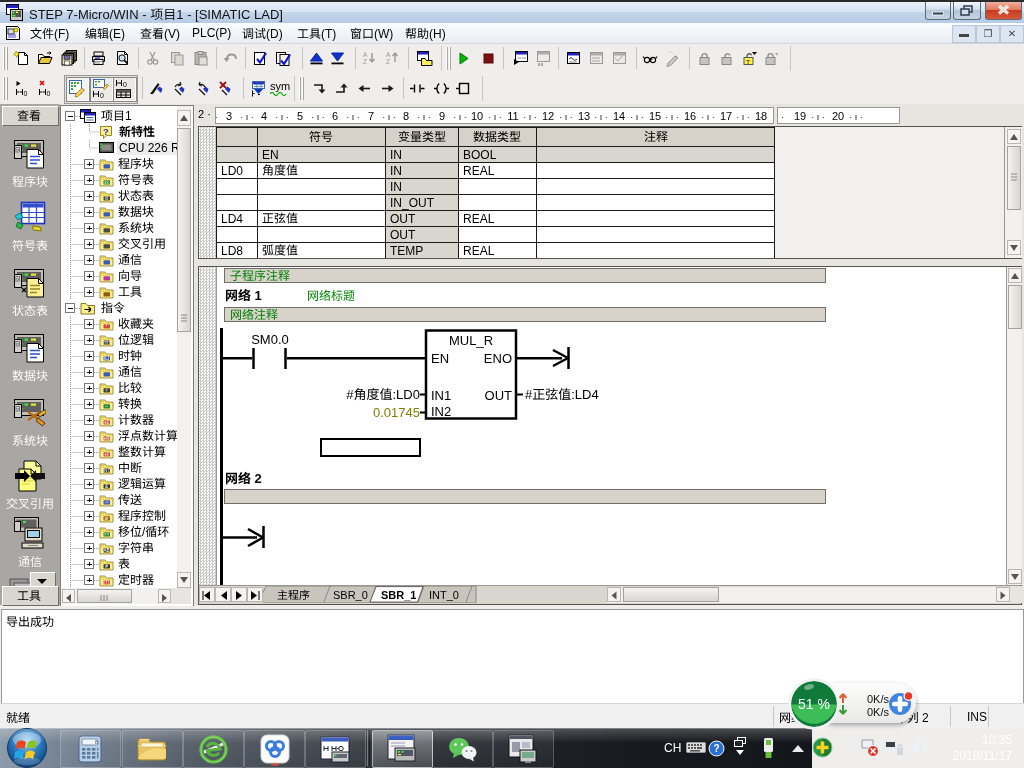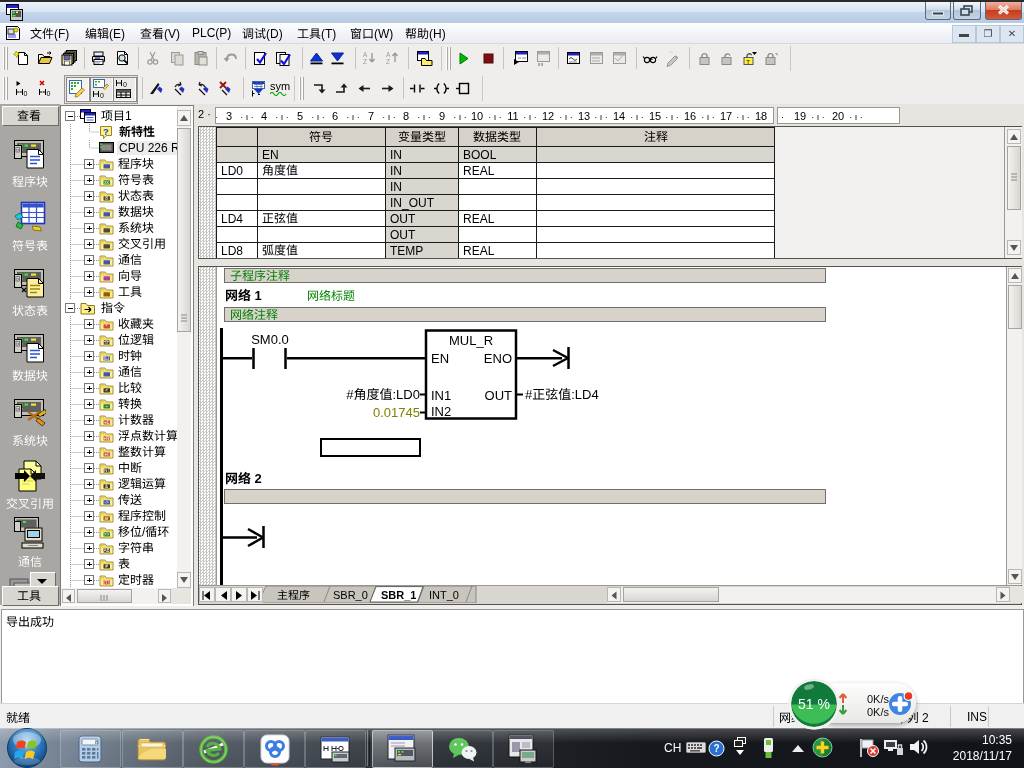--- a/index.html
+++ b/index.html
@@ -47,21 +47,21 @@
 .sthumb{position:absolute;background:linear-gradient(90deg,#f4f3f1,#d8d6d1);
  border:1px solid #a5a3a0;box-sizing:border-box;}
 .sthumbh{position:absolute;background:linear-gradient(#f4f3f1,#d8d6d1);
  border:1px solid #a5a3a0;box-sizing:border-box;}
 
 #output{left:1px;top:609px;width:1021px;height:93px;background:#fff;
  border:1px solid #9a9894;font-size:12px;color:#000;}
 #statusbar{left:0;top:703px;width:1024px;height:25px;background:#f0f0f0;
  border-top:1px solid #d5d5d5;font-size:12px;color:#000;}
 
-#taskbar{left:0;top:728px;width:1024px;height:40px;
+#taskbar{left:0;top:728px;width:812px;height:40px;
  background:linear-gradient(90deg,#8d9cac 0px,#707e8e 70px,#4b545e 200px,#272c33 420px,#16191d 640px,#111318 1024px);}
 #taskbar:before{content:"";position:absolute;left:0;top:0;width:100%;height:1px;background:rgba(255,255,255,.45);}
 #taskbar:after{content:"";position:absolute;left:0;top:1px;width:100%;height:14px;
  background:linear-gradient(rgba(255,255,255,.22),rgba(255,255,255,0));}
 .tkbtn{position:absolute;top:2px;width:59px;height:36px;border-radius:2px;
  border:1px solid rgba(255,255,255,.22);background:linear-gradient(rgba(255,255,255,.10),rgba(255,255,255,.03));}
 .trayico{position:absolute;top:12px;}
 </style>
 </head>
 <body>
@@ -174,20 +174,28 @@
 <div class="abs" id="titlebar">
   <svg style="position:absolute;left:6px;top:2px" width="17" height="17" viewBox="0 0 17 17">
     <rect x="0.5" y="0.5" width="12" height="10" fill="#fff" stroke="#000"></rect>
     <rect x="1" y="1" height="3" width="11" fill="#2222cc"></rect>
     <rect x="4.5" y="5.5" width="12" height="11" fill="#c8c8c8" stroke="#000"></rect>
     <rect x="6" y="7" width="9" height="6" fill="#555"></rect>
     <rect x="6.5" y="7.5" width="2" height="2" fill="#3f3"></rect>
       <rect x="10" y="7.5" width="2" height="1.5" fill="#ff3"></rect>
     <rect x="6.5" y="11" width="3" height="1.5" fill="#3f3"></rect>
   </svg>
+  <div class="ttext" style="width:430px;height:19px;">
+      <svg width="430" height="19" viewBox="0 0 430 19" style="position:absolute;left:0;top:0">
+        <text x="0.0" y="14" font-size="13" fill="#111" font-family="Liberation Sans" xml:space="preserve">STEP 7-Micro/WIN - </text>
+        <use href="#g9879" transform="translate(121.3 14) scale(0.0130 -0.0130)" fill="#111"></use>
+        <use href="#g76ee" transform="translate(134.3 14) scale(0.0130 -0.0130)" fill="#111"></use>
+        <text x="147.3" y="14" font-size="13" fill="#111" font-family="Liberation Sans" xml:space="preserve">1 - [SIMATIC LAD]</text>
+      </svg>
+    </div>
   <div class="capbtn" style="left:925px;width:24px;"><svg width="24" height="17">
         <rect x="6.5" y="10" width="11" height="3" fill="#3a4856" stroke="#fff" stroke-width="0.8"></rect>
       </svg></div>
   <div class="capbtn" style="left:953px;width:26px;"><svg width="26" height="17">
         <rect x="10" y="4" width="8" height="6" fill="none" stroke="#3a4856" stroke-width="1.6"></rect>
         <rect x="7" y="7" width="8" height="6" fill="#cfdcea" stroke="#3a4856" stroke-width="1.6"></rect>
       </svg></div>
   <div class="capbtn" id="btnclose" style="left:985px;width:35px;"><svg width="35" height="17">
         <path d="M13 4 L22 11.5 M22 4 L13 11.5" stroke="#fff" stroke-width="3"></path>
         <path d="M13 4 L22 11.5 M22 4 L13 11.5" stroke="#7a1d08" stroke-width="0.8" opacity="0.35"></path>

